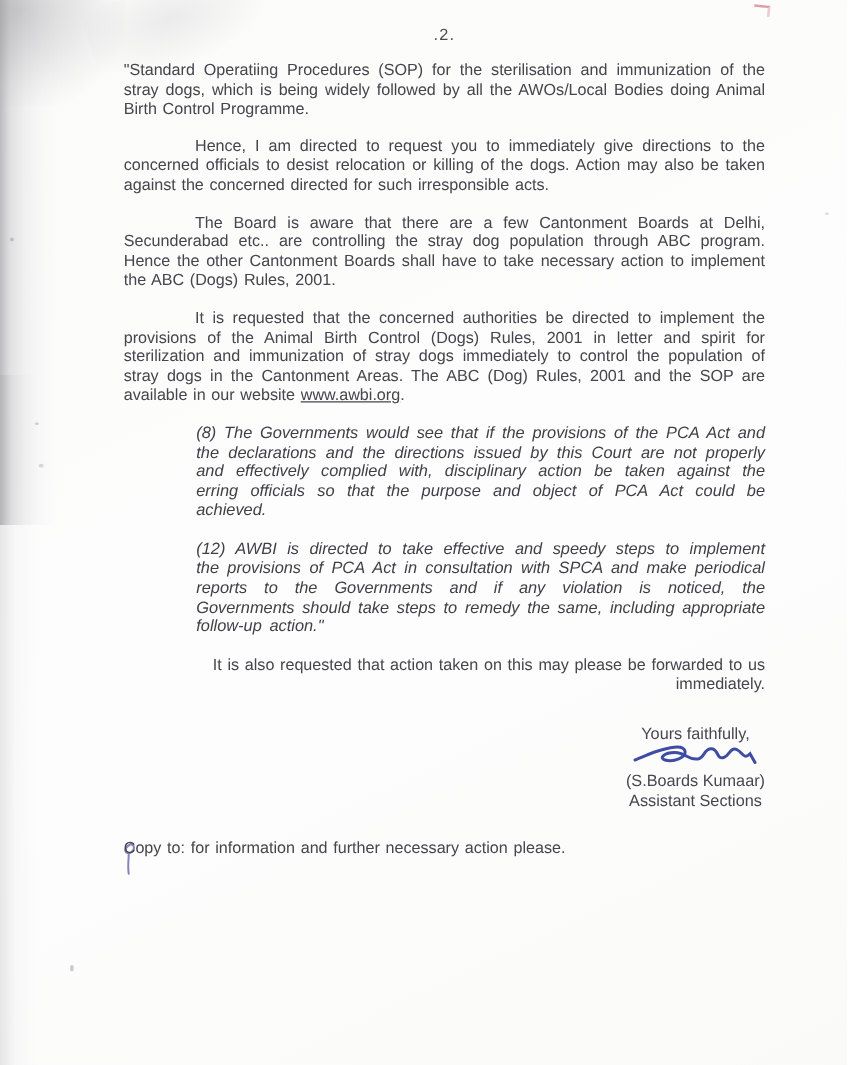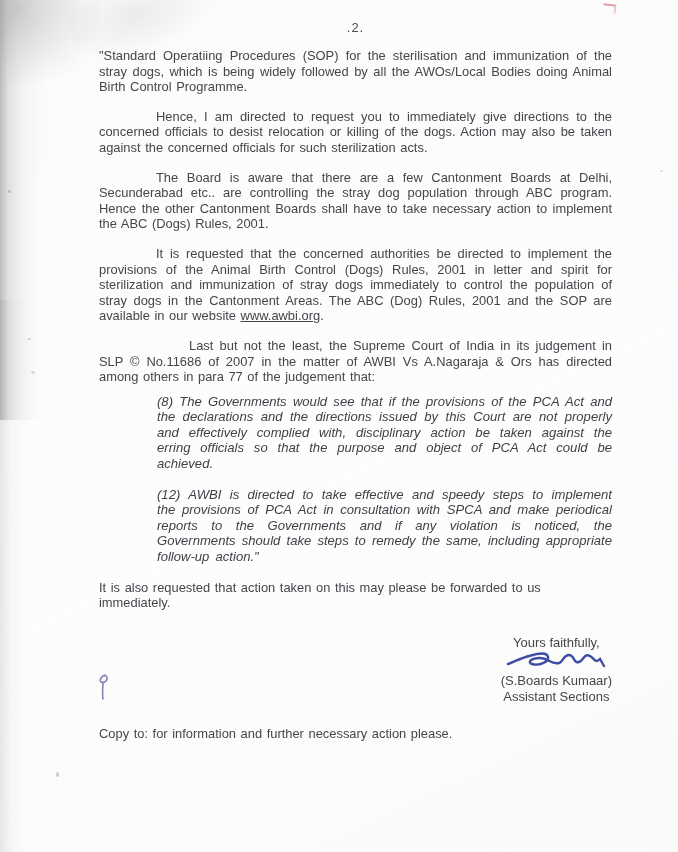--- a/index.html
+++ b/index.html
@@ -87,21 +87,21 @@
     margin: 0 0 15px 58px;
     font-size: 13.1px;
     font-style: italic;
     line-height: 15.6px;
     text-align: justify;
     word-spacing: 2.5px;
     color: #3f3f47;
   }
   p.quote:last-of-type { margin-bottom: 0; }
 
-  p.closing { margin: 0 0 8px 0; text-align: left; }
+  p.closing { margin: 0 0 8px 0; text-align: right; }
 
   .signrow { display: flex; justify-content: flex-end; margin: 4px 0 0 0; }
   .signcol { text-align: center; font-size: 13px; line-height: 15px; color: #46464e; margin-top: 16px; }
   .sign-scribble { height: 24px; margin: -1px 0 0 0; line-height: 0; }
   .sign-name { margin-top: 0px; }
   .sign-title { margin-top: 1px; }
 
   p.copylabel {
     margin: 22px 0 14px 0;
     text-align: left;
@@ -129,27 +129,26 @@
       <path d="M11 3 C7 5 5 8 7 10 C10 12 14 8 13 5 C12 3 9 3 7 6 M9 10 C9 16 8 21 9 27" stroke="#8585bb" stroke-width="1.6" fill="none" stroke-linecap="round"></path>
     </svg>
   </div>
 
   <div class="content">
 
     <div class="pagenum">.2.</div>
 
     <p class="para">"Standard Operatiing Procedures (SOP) for the sterilisation and immunization of the stray dogs, which is being widely followed by all the AWOs/Local Bodies doing Animal Birth Control Programme.</p>
 
-    <p class="para ind1">Hence, I am directed to request you to immediately give directions to the concerned officials to desist relocation or killing of the dogs. Action may also be taken against the concerned officials for such sterilization acts.</p>
+    <p class="para ind1">Hence, I am directed to request you to immediately give directions to the concerned officials to desist relocation or killing of the dogs. Action may also be taken against the concerned directed for such irresponsible acts.</p>
 
     <p class="para ind1">The Board is aware that there are a few Cantonment Boards at Delhi, Secunderabad etc.. are controlling the stray dog population through ABC program. Hence the other Cantonment Boards shall have to take necessary action to implement the ABC (Dogs) Rules, 2001.</p>
 
     <p class="para ind1"><span>It is requested that the concerned authorities be directed to implement the provisions of the Animal Birth Control (Dogs) Rules, 2001 in letter and spirit for sterilization and immunization of stray dogs immediately to control the population of stray dogs in the Cantonment Areas. The ABC (Dog) Rules, 2001 and the SOP are available in our website </span><a href="#" class="weblink">www.awbi.org</a><span>.</span></p>
 
-    <p class="para ind2">Last but not the least, the Supreme Court of India in its judgement in SLP © No.11686 of 2007 in the matter of AWBI Vs A.Nagaraja &amp; Ors has directed among others in para 77 of the judgement that:</p>
 
     <p class="quote">(8) The Governments would see that if the provisions of the PCA Act and the declarations and the directions issued by this Court are not properly and effectively complied with, disciplinary action be taken against the erring officials so that the purpose and object of PCA Act could be achieved.</p>
     <p class="quote">(12) AWBI is directed to take effective and speedy steps to implement the provisions of PCA Act in consultation with SPCA and make periodical reports to the Governments and if any violation is noticed, the Governments should take steps to remedy the same, including appropriate follow-up action."</p>
 
     <p class="para closing">It is also requested that action taken on this may please be forwarded to us immediately.</p>
 
     <div class="signrow">
       <div class="signcol">
         <div class="sign-val">Yours faithfully,</div>
         <div class="sign-scribble">

